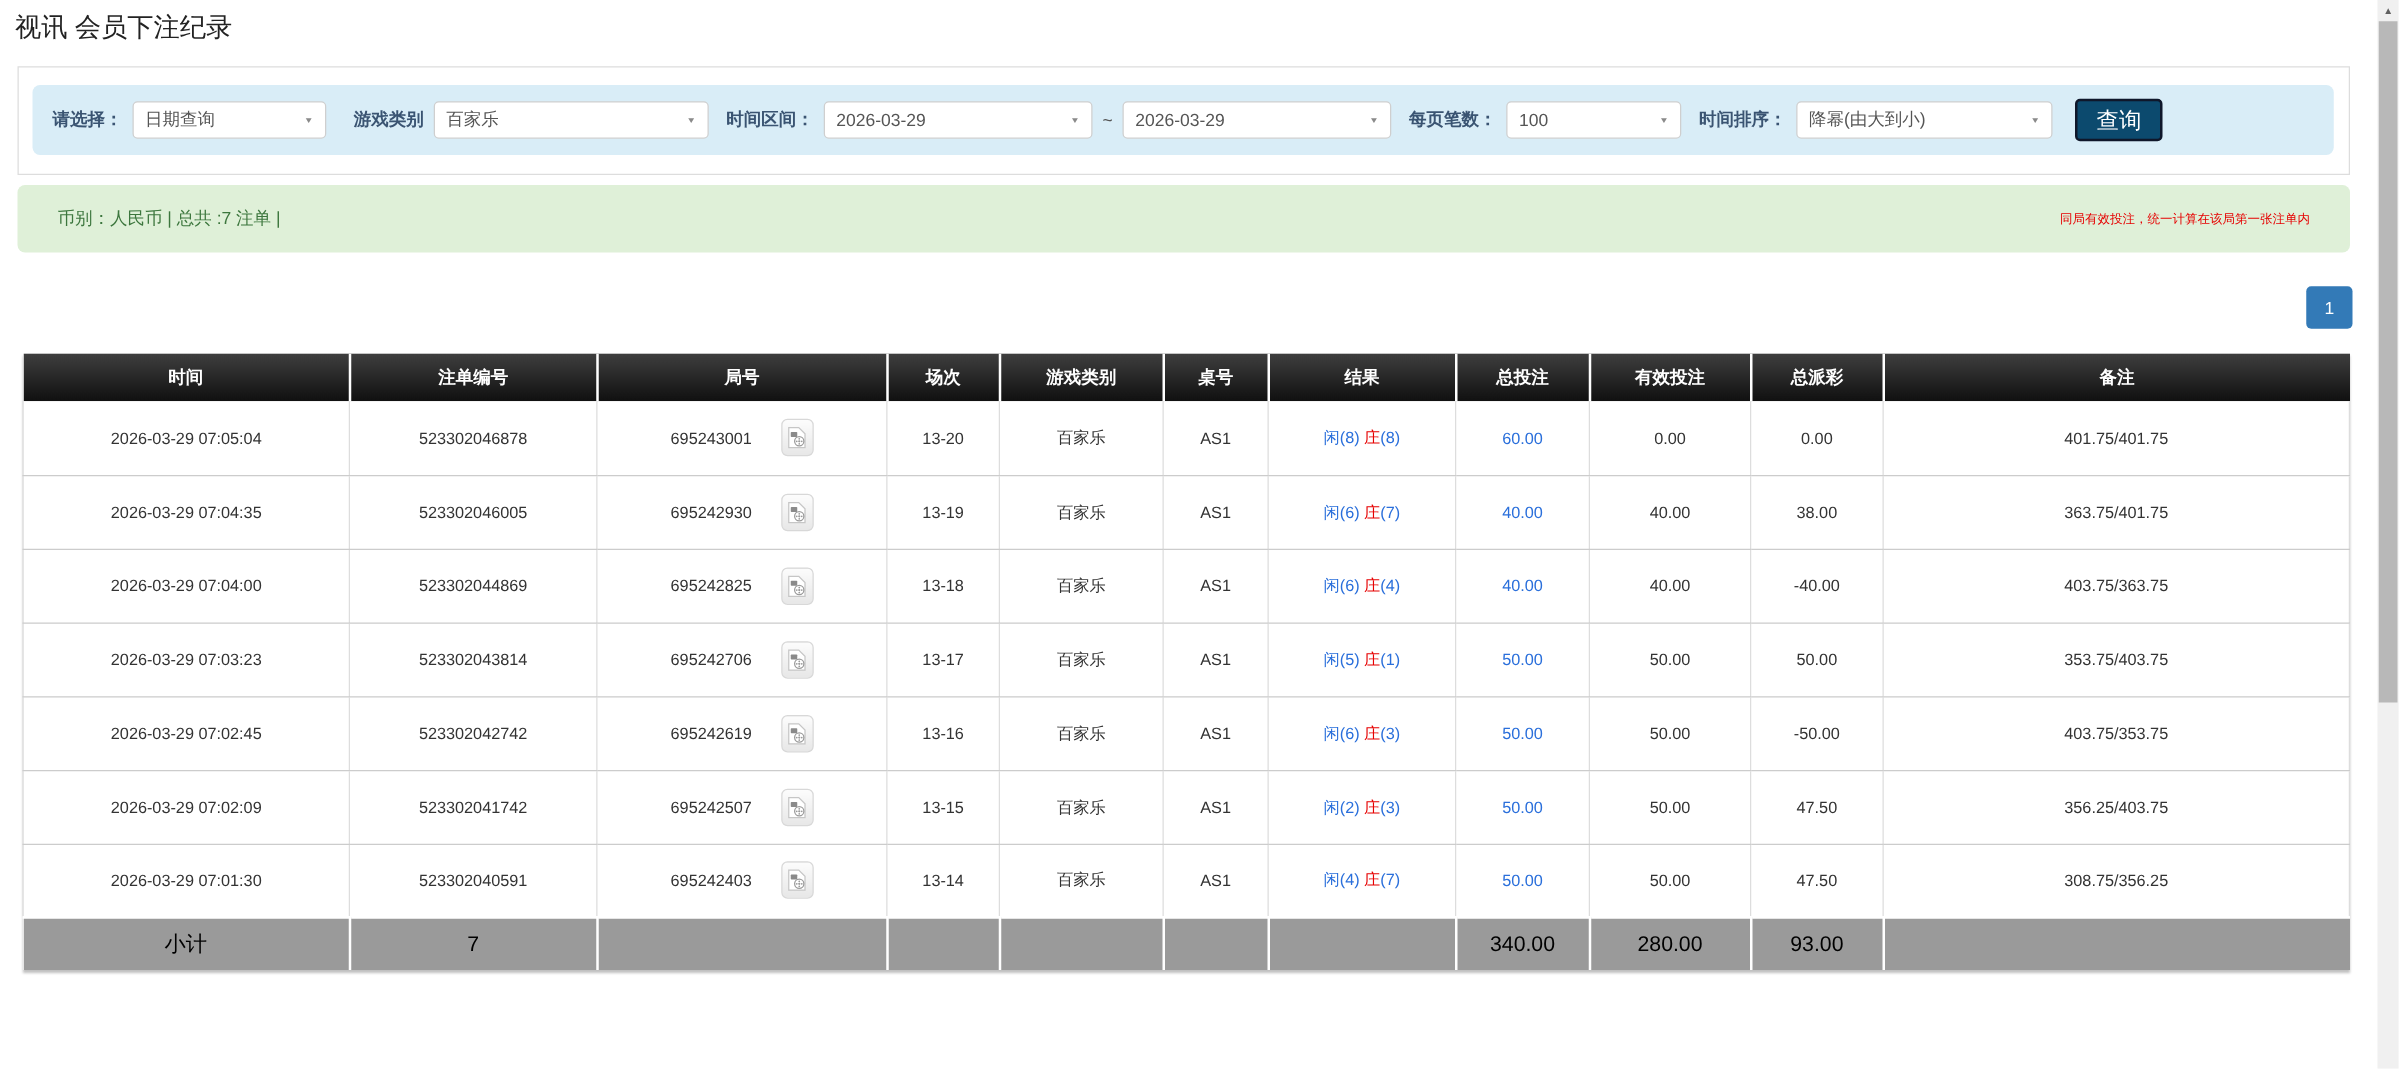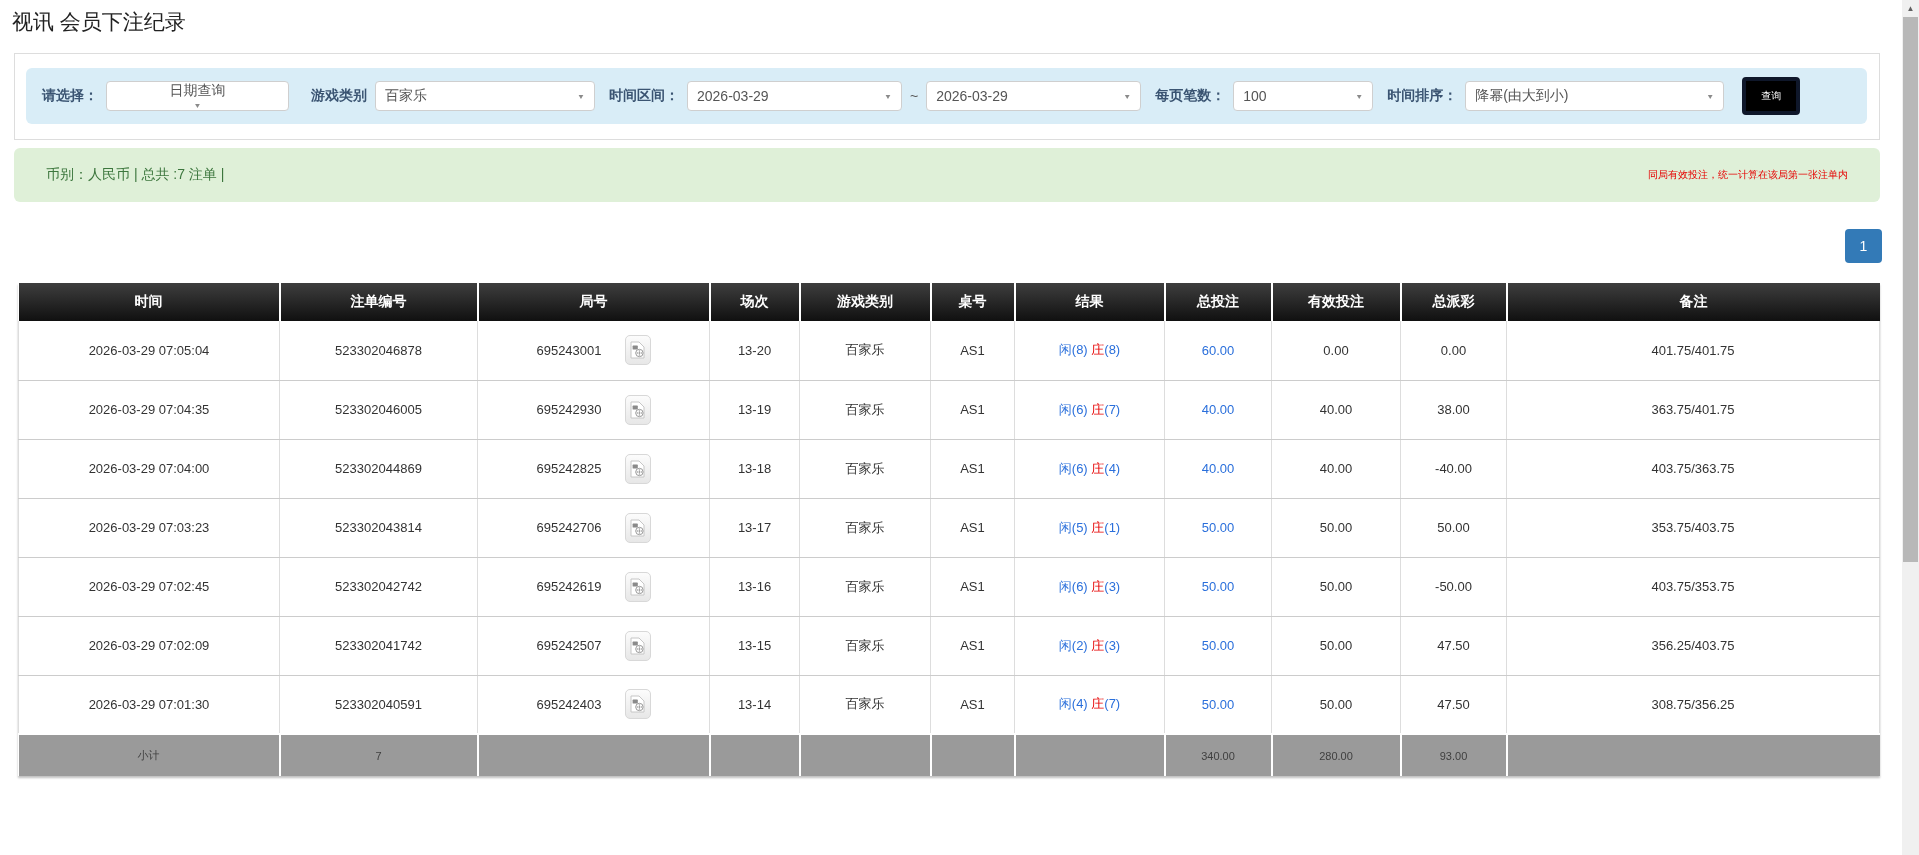--- a/index.html
+++ b/index.html
@@ -11,24 +11,24 @@
 
   
   .filter-wrap{position:absolute;left:14px;top:53px;width:1866px;height:87px;border:1px solid #ddd;background:#fff;box-sizing:border-box;}
   .filter-bar{position:absolute;left:11px;top:14px;right:12px;height:56px;background:#d9edf7;border-radius:6px;
     display:flex;align-items:center;padding:0 16px;box-sizing:border-box;gap:8px;}
   .flabel{font-size:14px;font-weight:bold;color:#3a5472;white-space:nowrap;}
   .ml14{margin-left:14px;} .ml16{margin-left:6px;} .ml10{margin-left:10px;}
   .combo{display:flex;align-items:center;height:30px;background:#fff;border:1px solid #cfcfcf;border-radius:4px;box-sizing:border-box;cursor:pointer;}
   .combo-text{flex:1;padding:0 9px;font-size:14px;color:#555;white-space:nowrap;overflow:hidden;}
   .combo-arrow{width:26px;text-align:center;font-size:8px;color:#8a8a8a;transform:scaleY(.85);}
-  .w165{width:183px;flex-direction:column;} .w220{width:220px;} .w215{width:215px;} .w140{width:140px;} .w230{width:259px;}
+  .w165{width:155px;} .w220{width:220px;} .w215{width:215px;} .w140{width:140px;} .w230{width:205px;}
   .tilde{font-size:14px;color:#555;}
-  .search-btn{height:30px;padding:0 15px;background:#000000;border:4px solid #0f172a;border-radius:4px;color:#fff;
-    font-size:10px;display:flex;align-items:center;cursor:pointer;}
+  .search-btn{height:30px;padding:0 15px;background:#0c4a6e;border:2px solid #0f172a;border-radius:4px;color:#fff;
+    font-size:18px;display:flex;align-items:center;cursor:pointer;}
 
   
   .summary-bar{position:absolute;left:14px;top:148px;width:1866px;height:54px;background:#dff0d8;border-radius:6px;
     box-sizing:border-box;display:flex;align-items:center;justify-content:space-between;padding:0 32px;}
   .summary-left{font-size:14px;color:#3c763d;}
   .summary-right{font-size:10px;color:#e60000;}
 
   
   .page-btn{position:absolute;left:1845px;top:229px;width:37px;height:34px;background:#337ab7;border-radius:4px;
     color:#fff;font-size:14px;display:flex;align-items:center;justify-content:center;cursor:pointer;}
@@ -37,21 +37,21 @@
   .data-table{position:absolute;left:18px;top:283px;width:1861px;border-collapse:collapse;table-layout:fixed;
     box-shadow:0 2px 2px rgba(0,0,0,.25);}
   .c0{width:261px;} .c1{width:198px;} .c2{width:232px;} .c3{width:90px;} .c4{width:131px;} .c5{width:84px;}
   .c6{width:150px;} .c7{width:107px;} .c8{width:129px;} .c9{width:106px;} .c10{width:373px;}
   .data-table th{height:38px;background:linear-gradient(#3e3e3e,#101010);color:#fff;font-size:14px;font-weight:bold;
     border-right:2px solid #fff;text-align:center;padding:0;}
   .data-table th:last-child{border-right:none;}
   .data-table tbody td{height:59px;background:#fff;border-right:1px solid #ddd;border-bottom:1px solid #ccc;
     font-size:13px;text-align:center;color:#333;padding:0 4px;box-sizing:border-box;}
   .data-table tbody td:first-child{border-left:1px solid #ddd;margin-left:44px;}
-  .data-table tfoot td{height:41px;background:#9a9a9a;color:#404040;font-size:11px;text-align:center;
+  .data-table tfoot td{height:41px;background:#9a9a9a;color:#000000;font-size:17px;text-align:center;
     border-right:2px solid #fff;border-top:2px solid #fff;padding:0;}
   .data-table tfoot td:last-child{border-right:none;}
   .blue{color:#2a6fdb;}
   .red{color:#e60000;}
   .round-cell .round-wrap{display:flex;align-items:center;justify-content:center;gap:23px;}
   .video-btn{display:inline-flex;align-items:center;justify-content:center;width:26px;height:30px;border-radius:5px;
     background:linear-gradient(#fcfcfc,#e7e7e7);border:1px solid #d8d8d8;box-sizing:border-box;cursor:pointer;}
 
   
   .scrollbar{position:absolute;right:0;top:0;width:17px;height:855px;background:#f0f0f0;}

